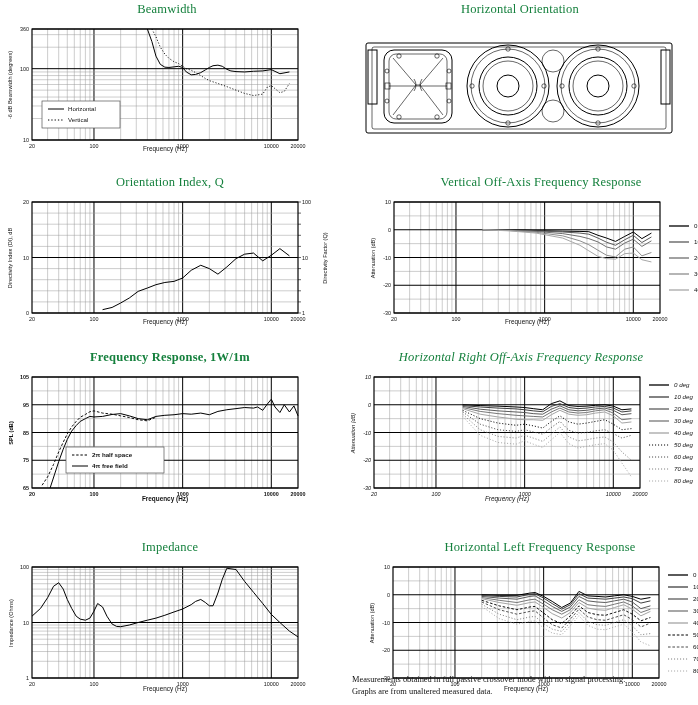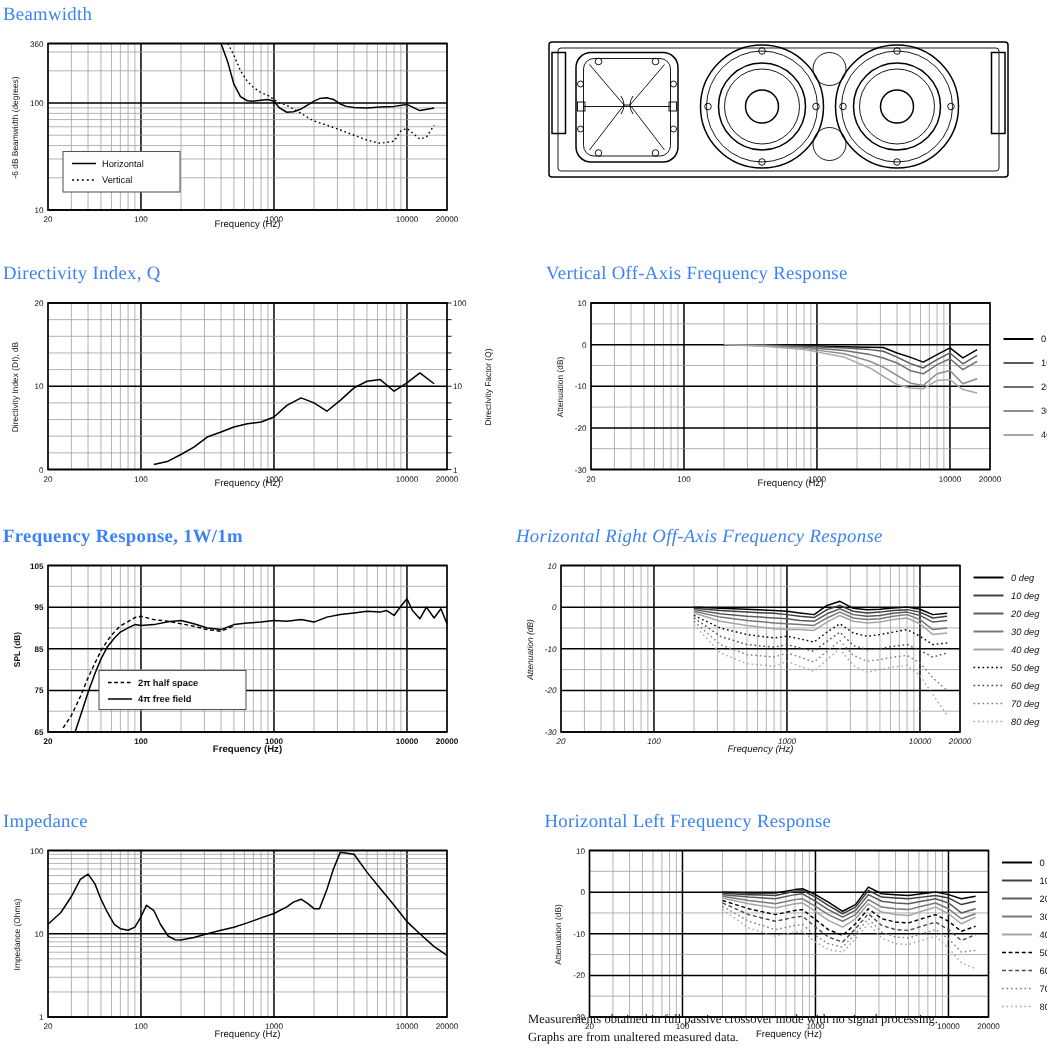--- a/index.html
+++ b/index.html
@@ -1,18 +1,18 @@
 <!DOCTYPE html>
 <html><head>
 <meta charset="utf-8">
 <style>
   html,body{margin:0;padding:0;background:#fff;}
   body{width:698px;height:705px;position:relative;font-family:"Liberation Sans",sans-serif;color:#1a1a1a;overflow:hidden;}
   .panel{position:absolute;}
-  .ptitle{font-family:"Liberation Serif",serif;font-size:12.5px;color:#3b82f6;white-space:nowrap;letter-spacing:.2px;}
+  .ptitle{font-family:"Liberation Serif",serif;font-size:12.5px;color:#15803d;white-space:nowrap;letter-spacing:.2px;text-align:center;}
   .plotwrap{position:relative;}
   svg{display:block;overflow:visible;}
   .axlabel{font-size:5.6px;fill:#111;font-family:"Liberation Sans",sans-serif;}
   .ticklab{font-size:5.4px;fill:#111;font-family:"Liberation Sans",sans-serif;}
   .xtitle{font-size:6.4px;fill:#111;font-family:"Liberation Sans",sans-serif;}
   .leglab{font-size:6.2px;fill:#111;font-family:"Liberation Sans",sans-serif;}
   .note{font-family:Liberation Serif, serif;font-size:8.4px;line-height:12px;color:#111;}
   .glinemaj{stroke:#000;stroke-width:1;}
   .glinemin{stroke:#9a9a9a;stroke-width:.5;}
   .frame{stroke:#000;stroke-width:1.1;fill:none;}
@@ -92,20 +92,21 @@
         <line x1="46" y1="92" x2="62" y2="92" stroke="#000" stroke-width="1"></line>
         <text class="leglab" x="66" y="94">Horizontal</text>
         <line x1="46" y1="103" x2="62" y2="103" stroke="#000" stroke-width="1" stroke-dasharray="1.3 2"></line>
         <text class="leglab" x="66" y="105">Vertical</text>
       </g>
     </svg>
   </div>
 </div>
 
 <div class="panel" style="left:344px;top:2px;width:352px;">
+  <div class="ptitle">Horizontal Orientation</div>
   <svg width="352" height="118" viewBox="0 0 352 118" style="margin-top:4px;">
 
     <rect x="22" y="22" width="306" height="90" rx="2" class="cab"></rect>
     <rect x="28" y="26" width="294" height="82" rx="2" class="cabthin"></rect>
 
     <rect x="24" y="29" width="9" height="54" class="cab"></rect>
     <rect x="317" y="29" width="9" height="54" class="cab"></rect>
 
     <rect x="40" y="29" width="68" height="73" rx="10" class="cab"></rect>
     <rect x="45" y="33" width="58" height="65" rx="7" class="cabthin"></rect>
@@ -147,21 +148,21 @@
     <circle cx="254" cy="102" r="2.2" class="cabthin"></circle>
     <circle cx="218" cy="65" r="2.2" class="cabthin"></circle>
     <circle cx="290" cy="65" r="2.2" class="cabthin"></circle>
 
     <circle cx="209" cy="40" r="11" class="cabthin"></circle>
     <circle cx="209" cy="90" r="11" class="cabthin"></circle>
   </svg>
 </div>
 
 <div class="panel" style="left:2px;top:175px;width:336px;">
-  <div class="ptitle">Directivity Index, Q</div>
+  <div class="ptitle">Orientation Index, Q</div>
   <svg width="336" height="136" viewBox="0 0 336 136">
     <g id="g-di">
         <line x1="30" y1="12" x2="30" y2="123" class="glinemin"></line>
         <line x1="45.61342496960373" y1="12" x2="45.61342496960373" y2="123" class="glinemin"></line>
         <line x1="56.69132628220634" y1="12" x2="56.69132628220634" y2="123" class="glinemin"></line>
         <line x1="65.28401410225399" y1="12" x2="65.28401410225399" y2="123" class="glinemin"></line>
         <line x1="72.30475125181007" y1="12" x2="72.30475125181007" y2="123" class="glinemin"></line>
         <line x1="78.24069993239111" y1="12" x2="78.24069993239111" y2="123" class="glinemin"></line>
         <line x1="83.38265256441267" y1="12" x2="83.38265256441267" y2="123" class="glinemin"></line>
         <line x1="87.9181762214138" y1="12" x2="87.9181762214138" y2="123" class="glinemin"></line>

